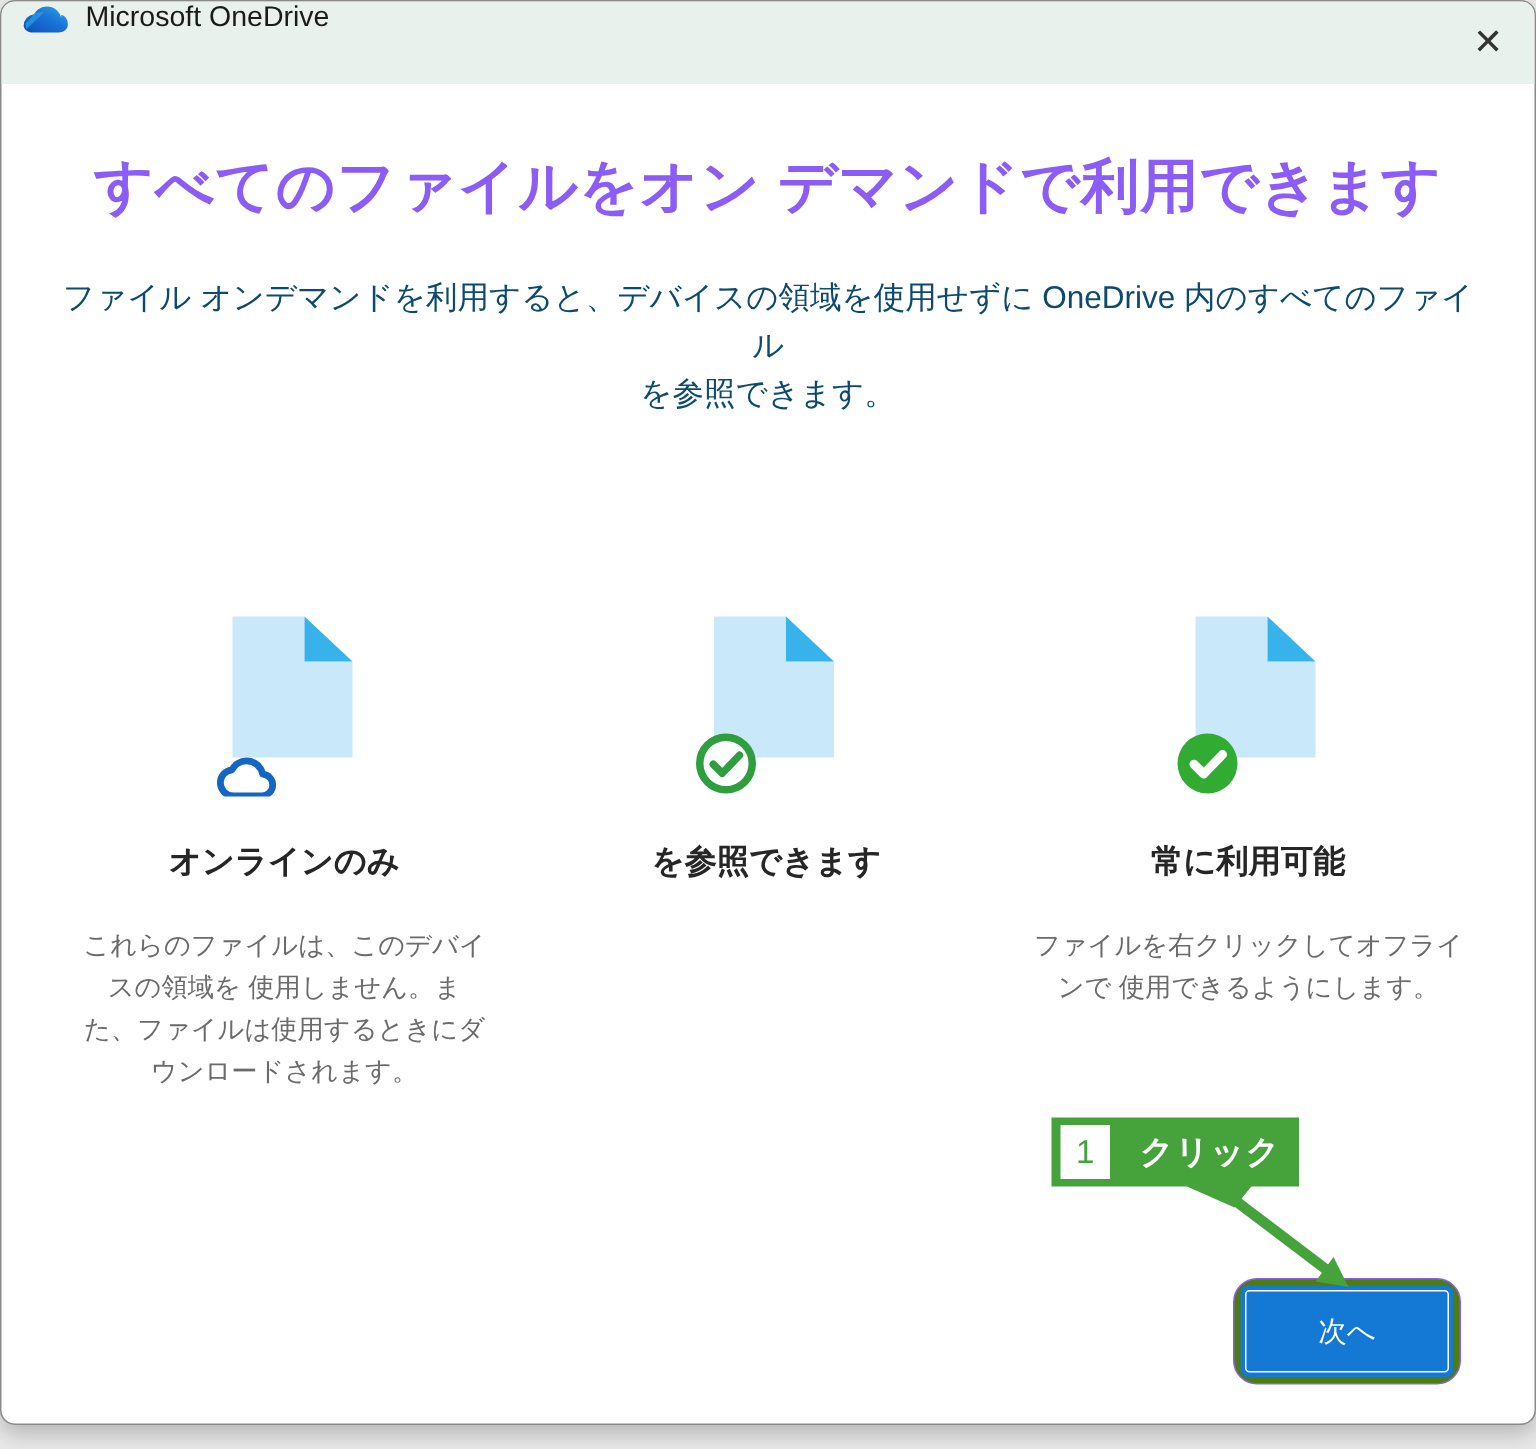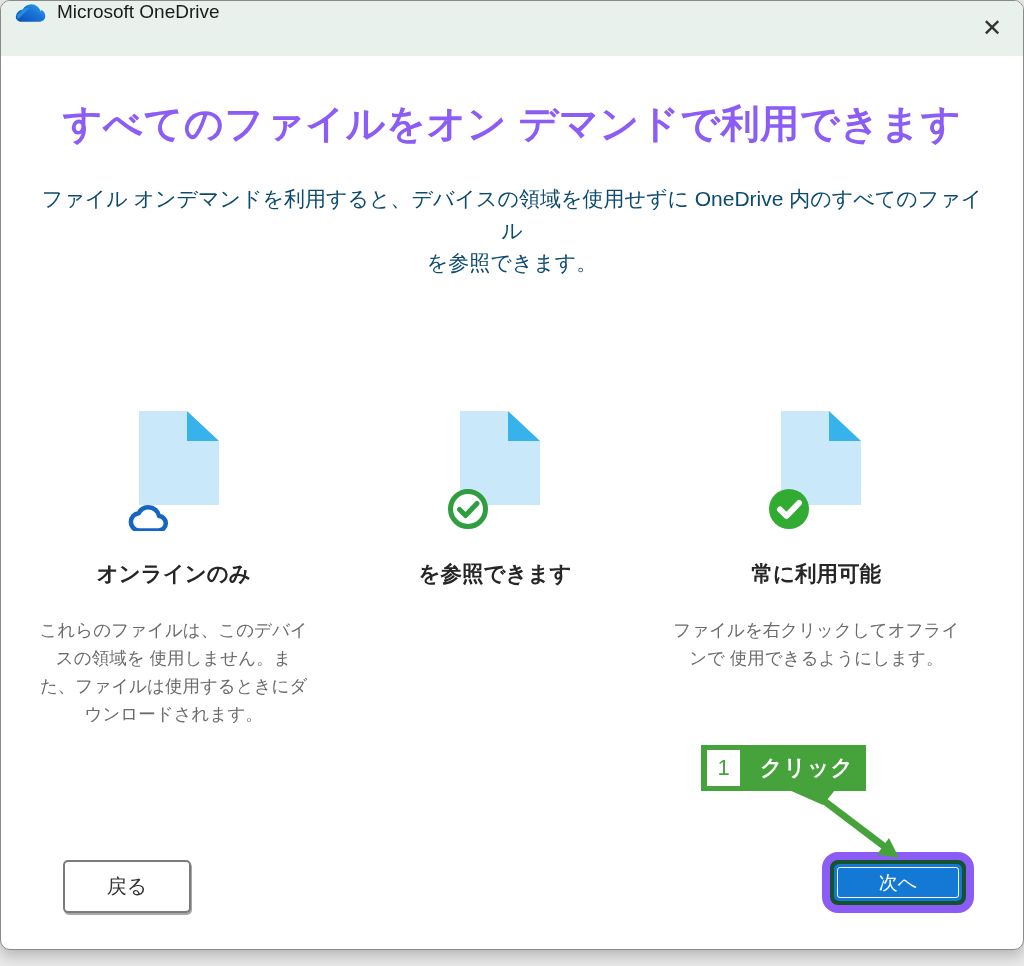--- a/index.html
+++ b/index.html
@@ -26,21 +26,21 @@
   .page-title {
     position:absolute; top:96px; left:0; right:0; text-align:center;
     font-size:39px; font-weight:700; color:#8b5cf6; letter-spacing:0.5px;
   }
   .page-subtitle {
     position:absolute; top:182px; left:40px; right:40px; text-align:center;
     font-size:21px; color:#0c4a6e; line-height:32px; white-space:pre-line;
   }
 
   .columns {
-    position:absolute; top:408px; left:12px; width:964px;
+    position:absolute; top:408px; left:28px; width:964px;
     display:grid; grid-template-columns:1fr 1fr 1fr; 
   }
   .option { display:flex; flex-direction:column; align-items:center; text-align:center; }
   .option .icon-wrap { height:122px; }
   .option .option-title { margin-top:28px; font-size:21.5px; font-weight:700; color:#262626; }
   .option .option-desc {
     margin-top:28px; font-size:17.5px; color:#6b6b6b; line-height:28px;
     white-space:pre-line; max-width:300px;
   }
 
@@ -51,22 +51,22 @@
   }
   .anno-num {
     width:33px; height:36px; background:#ffffff; margin-left:6px;
     display:flex; align-items:center; justify-content:center;
     color:#46a33c; font-size:22px;
   }
   .anno-text { color:#ffffff; font-size:22px; font-weight:600; margin-left:20px; letter-spacing:1px; }
   .anno-arrow { position:absolute; left:0; top:0; width:1024px; height:966px; pointer-events:none; z-index:4; }
 
   .next-highlight {
-    position:absolute; left:821px; top:851px; width:152px; height:61px;
-    border:8px solid #8b5cf6; border-radius:16px; background:#14532d; z-index:3;
+    position:absolute; left:821px; top:851px; width:152px; height:71px;
+    border:1px solid #8b5cf6; border-radius:16px; background:#4d7c0f; z-index:3;
   }
   .next-button {
     position:absolute; left:4px; top:4px; right:4px; bottom:4px;
     background:#1478d5; border:none; border-radius:5px; cursor:pointer;
   }
   .next-inner {
     position:absolute; left:3px; top:3px; right:3px; bottom:3px;
     border:1.5px solid #ffffff; border-radius:3px;
     display:flex; align-items:center; justify-content:center;
     color:#ffffff; font-size:19px;
@@ -151,21 +151,20 @@
   <div class="anno-label">
     <span class="anno-num">1</span>
     <span class="anno-text">クリック</span>
   </div>
   <svg class="anno-arrow" viewBox="0 0 1024 966">
     <polygon points="788,789 834,789 822,804" fill="#46a33c"></polygon>
     <line x1="818" y1="796" x2="884" y2="846" stroke="#46a33c" stroke-width="7"></line>
     <polygon points="898,857 876,853.4 888,837" fill="#46a33c"></polygon>
   </svg>
 
-  <button class="back-button">戻る</button>
 
   <div class="next-highlight">
     <button class="next-button">
       <span class="next-inner">次へ</span>
     </button>
   </div>
 
 </div>
 
 </body></html>

